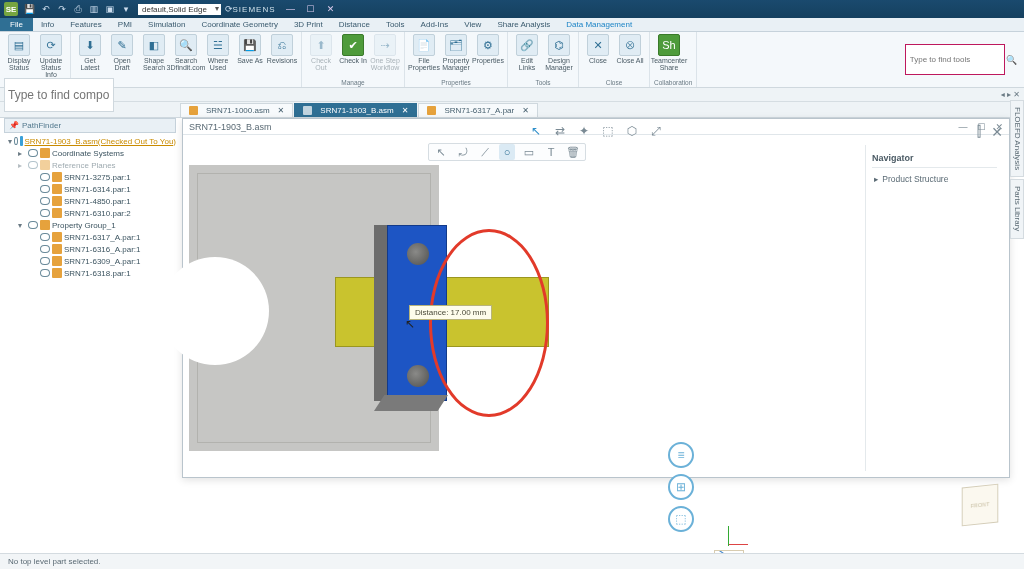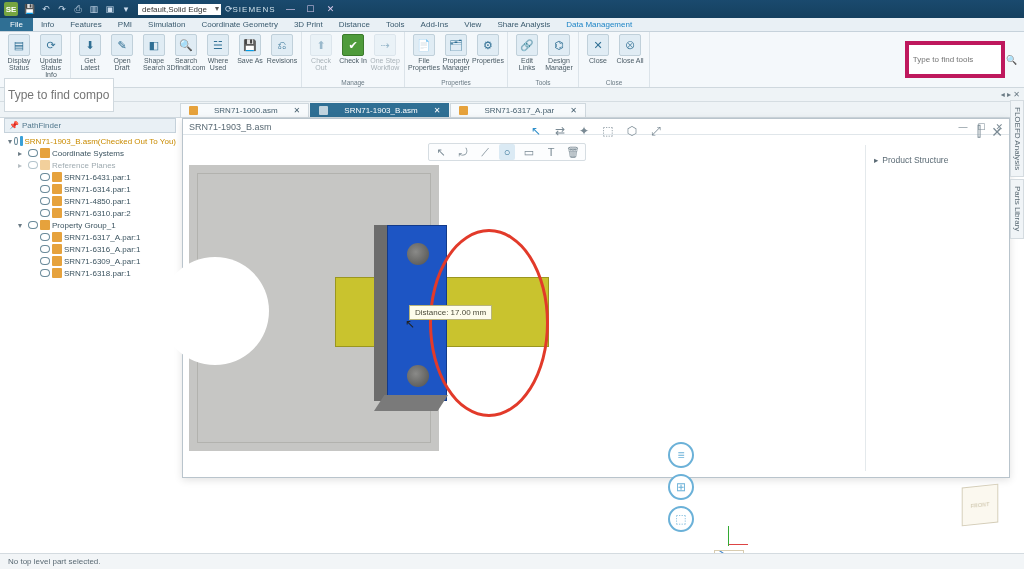--- a/index.html
+++ b/index.html
@@ -26,50 +26,50 @@
   
   .ribbon { height:56px; background:#f4f8fb; border-bottom:1px solid #cfd8de; display:flex; }
   .group { border-right:1px solid #dbe3e9; padding:2px 4px 1px; display:flex; flex-direction:column; justify-content:space-between; }
   .group .icons { display:flex; gap:2px; }
   .bigbtn { width:30px; display:flex; flex-direction:column; align-items:center; gap:1px; cursor:pointer; }
   .bigbtn .ic { width:22px; height:22px; background:#e0ecf4; border:1px solid #c0d0da; border-radius:2px; display:flex;align-items:center;justify-content:center; font-size:11px; color:#2f6f94; }
   .bigbtn .lbl { font-size:7px; color:#495a64; text-align:center; line-height:1; }
   .group .cap { font-size:6.5px; color:#6a7a84; text-align:center; margin-top:1px; }
   .green .ic { background:#4e9b3b; color:#fff; border-color:#3a7a2b; }
   .searchbox { margin-left:auto; display:flex; align-items:center; padding:0 6px; }
-  .searchbox input { font-size:8px; border:4px solid #be185d; padding:10px 4px; width:100px; color:#888; }
+  .searchbox input { font-size:8px; border:1px solid #be185d; padding:10px 4px; width:100px; color:#888; }
 
   
   .secbar { height:14px; background:#eef3f6; border-bottom:1px solid #d5dde2; display:flex; align-items:center; justify-content:space-between; padding:0 4px; }
   .secbar input { font-size:12px; border:1px solid #cfd8de; padding:9px 3px; width:110px; color:#888; }
   .secbar .right { font-size:8px; color:#6a7a84; }
 
   
   .filetabs { height:16px; background:#eef3f6; display:flex; align-items:flex-end; border-bottom:1px solid #cfd8de; padding-left:180px; }
-  .ftab { font-size:8px; padding:2px 8px; border:1px solid #cfd8de; border-bottom:none; background:#f7fafc; margin-right:1px; display:flex; align-items:center; gap:16px; color:#47606f; cursor:pointer; }
+  .ftab { font-size:8px; padding:2px 8px; border:1px solid #cfd8de; border-bottom:none; background:#f7fafc; margin-right:1px; display:flex; align-items:center; gap:8px; color:#47606f; cursor:pointer; }
   .ftab.active { background:#2f6f94; color:#fff; border-color:#2f6f94; }
   .ftab .x { font-size:8px; }
   .ftab .fic { width:9px; height:9px; background:#e6a23c; border-radius:1px; display:inline-block; }
 
   
   .main { position:absolute; top:118px; left:0; right:0; bottom:18px; background:#fff; }
 
   
   .pathfinder { position:absolute; top:0; left:4px; width:172px; bottom:0; }
   .pathfinder .hdr { background:#e9f0f5; border:1px solid #c6d2db; font-size:8px; color:#52788d; padding:2px 4px; display:flex; align-items:center; gap:3px; }
   .tree { font-size:8px; color:#3c5460; padding:2px 0; }
   .tree .node { display:flex; align-items:center; gap:2px; padding:1px 0 1px 4px; white-space:nowrap; }
   .tree .node .tw { width:8px; color:#6a7a84; }
   .tree .node .eye { width:10px; height:8px; border:1px solid #6a8a9a; border-radius:50% / 60%; display:inline-block; }
   .tree .node .ico { width:10px; height:10px; display:inline-block; background:#e6a23c; border-radius:1px; }
   .tree .node.root .ico { background:#3aa0d8; }
   .tree .node .txt { }
   .tree .lvl1 { padding-left:14px; }
   .tree .lvl2 { padding-left:26px; }
-  .tree .root .txt { color:#c98b00; }
+  .tree .root .txt { color:#c98b00;text-decoration:underline; }
 
   
   .docwin { position:absolute; top:0; left:182px; right:14px; height:360px; background:#fff; border:1px solid #b9c4cc; box-shadow:0 2px 8px rgba(0,0,0,.12); }
   .docwin .dtitlebar { height:16px; display:flex; align-items:center; padding:0 6px; font-size:9px; color:#5a6a74; justify-content:space-between; border-bottom:1px solid #e0e6ea; }
   .docwin .dtitlebar .dbtns { display:flex; gap:10px; color:#7a8a94; }
   .docwin .toolbar { position:absolute; top:3px; left:50%; transform:translateX(-50%); height:18px; display:flex; align-items:center; gap:8px; color:#7a8a94; font-size:12px; }
   .docwin .toolbar .tb { width:16px; height:16px; display:flex; align-items:center; justify-content:center; cursor:pointer; }
   .docwin .toolbar .tb.active { color:#2f8fca; }
   .docwin .toolbar2 { position:absolute; top:24px; left:245px; height:18px; border:1px solid #d6dde2; border-radius:2px; display:flex; align-items:center; padding:0 4px; gap:6px; color:#7a8a94; font-size:11px; background:#fcfdfe; }
   .docwin .toolbar2 .tb { width:16px; height:16px; display:flex; align-items:center; justify-content:center; cursor:pointer; }
@@ -262,20 +262,29 @@
           <div class="ic">✕</div>
           <div class="lbl">Close</div>
         </div>
       <div class="bigbtn">
           <div class="ic">⮾</div>
           <div class="lbl">Close All</div>
         </div>
     </div>
     <div class="cap">Close</div>
   </div>
+  <div class="group">
+    <div class="icons">
+      <div class="bigbtn green">
+          <div class="ic">Sh</div>
+          <div class="lbl">Teamcenter Share</div>
+        </div>
+    </div>
+    <div class="cap">Collaboration</div>
+  </div>
   <div class="searchbox">
     <input placeholder="Type to find tools" style="">
     <span style="margin-left:2px;color:#6a8a9a;">🔍</span>
   </div>
 </div>
 
 <div class="secbar">
   <input placeholder="Type to find components" style="">
   <div class="right">◂ ▸ ✕</div>
 </div>
@@ -321,21 +330,21 @@
         <div class="node lvl1" style="opacity: 0.5;">
           <span class="tw">▸</span>
           <span class="eye"></span>
           <span class="ico"></span>
           <span class="txt">Reference Planes</span>
         </div>
         <div class="node lvl2">
           <span class="tw"></span>
           <span class="eye"></span>
           <span class="ico"></span>
-          <span class="txt">SRN71-6431.par:1</span>
+          <span class="txt">SRN71-3275.par:1</span>
         </div>
         <div class="node lvl2">
           <span class="tw"></span>
           <span class="eye"></span>
           <span class="ico"></span>
           <span class="txt">SRN71-6314.par:1</span>
         </div>
         <div class="node lvl2">
           <span class="tw"></span>
           <span class="eye"></span>
@@ -423,20 +432,21 @@
       <div class="bluebody"></div>
       <div class="bodytail"></div>
       <div class="bolt top"></div>
       <div class="bolt bot"></div>
       <div class="redcircle"></div>
       <div class="dist-tip">Distance: 17.00 mm</div>
       <div class="cursor">↖</div>
     </div>
 
     <div class="navigator">
+      <div class="nhdr">Navigator</div>
       <div class="nitem">
         <span>▸</span>
         <span>Product Structure</span>
       </div>
     </div>
   </div>
 
   <div class="scalearr">⟵&nbsp;&nbsp;↔&nbsp;&nbsp;⟶<br>&nbsp;&nbsp;&nbsp;&nbsp;&nbsp;&nbsp;↓</div>
 
   <div class="roundbtns">

